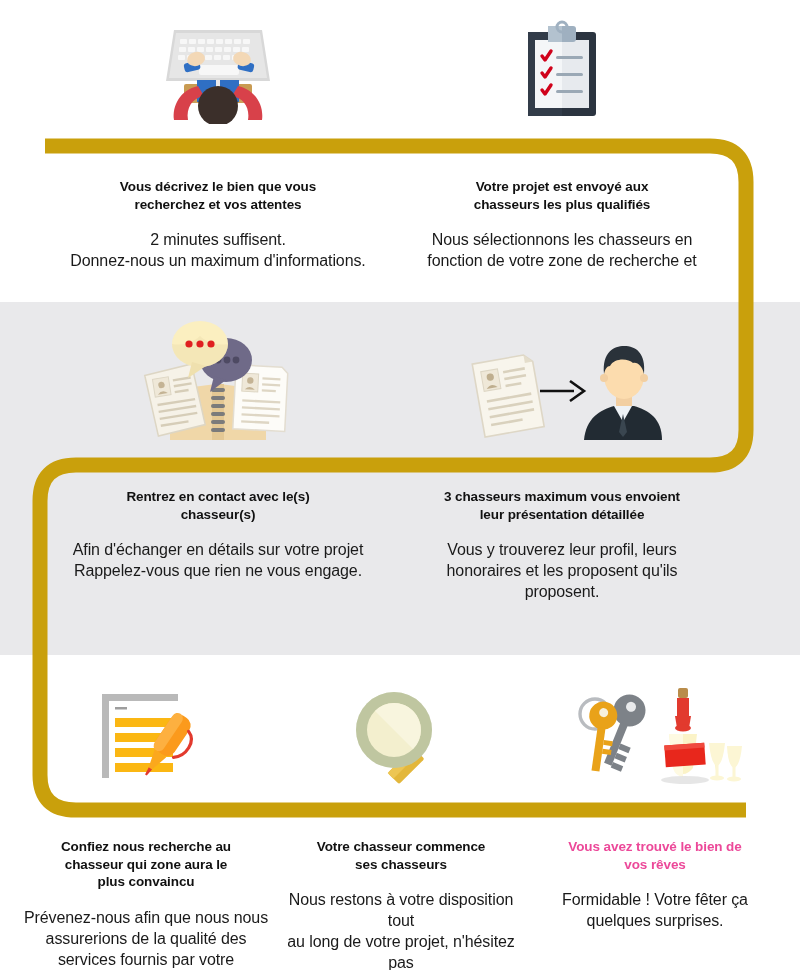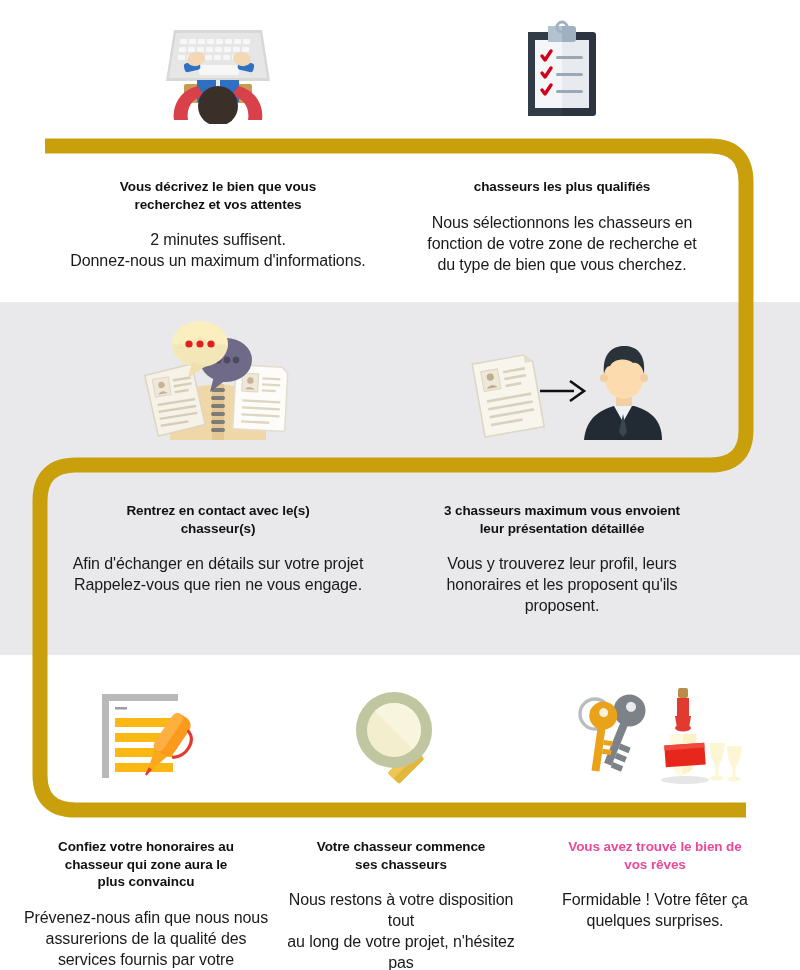--- a/index.html
+++ b/index.html
@@ -69,21 +69,21 @@
   
   #step-1 { left: 68px;  top: 18px;  width: 300px; }
   #step-2 { left: 412px; top: 18px;  width: 300px; }
   #step-1 .step-icon, #step-2 .step-icon { height: 106px; }
   #step-1 .step-title, #step-2 .step-title { margin-top: 54px; }
 
   
   #step-3 { left: 68px;  top: 318px; width: 300px; }
   #step-4 { left: 412px; top: 318px; width: 300px; }
   #step-3 .step-icon, #step-4 .step-icon { height: 130px; }
-  #step-3 .step-title, #step-4 .step-title { margin-top: 54px; }
+  #step-3 .step-title, #step-4 .step-title { margin-top: 40px; }
 
   
   #step-5 { left: 22px;  top: 678px; width: 248px; }
   #step-6 { left: 278px; top: 678px; width: 246px; }
   #step-7 { left: 532px; top: 678px; width: 246px; }
   #step-5 .step-icon, #step-6 .step-icon, #step-7 .step-icon { height: 112px; }
   #step-5 .step-title, #step-6 .step-title, #step-7 .step-title { margin-top: 48px; }
 
   .icon-svg { display: block; }
 </style>
@@ -181,26 +181,26 @@
         </g>
 
         <g stroke="#d0021b" stroke-width="3.4" fill="none" stroke-linecap="round" stroke-linejoin="round">
           <polyline points="32,38 35,42 41,33"></polyline>
           <polyline points="32,55 35,59 41,50"></polyline>
           <polyline points="32,72 35,76 41,67"></polyline>
         </g>
       </svg>
     </div>
     <div class="step-title">
+      <div>Votre projet est envoyé aux</div>
       <div>chasseurs les plus qualifiés</div>
     </div>
     <div class="step-body">
       <div>Nous sélectionnons les chasseurs  en</div>
       <div>fonction de votre zone de recherche et</div>
-      <div>du type de bien que vous cherchez.</div>
     </div>
   </div>
 
   <div class="step" id="step-3">
     <div class="step-icon">
       <svg class="icon-svg" width="160" height="130" viewBox="0 0 160 130">
 
         <path d="M32 72 L78 66 L78 122 L32 122 Z" fill="#f0d7a8"></path>
         <path d="M128 72 L82 66 L82 122 L128 122 Z" fill="#f0d7a8"></path>
         <rect x="74" y="66" width="12" height="56" fill="#e4c894"></rect>
@@ -354,21 +354,21 @@
         <g transform="rotate(34 82 62)">
           <rect x="70" y="30" width="22" height="44" rx="9" fill="#FB9A1C"></rect>
           <rect x="70" y="30" width="11" height="44" rx="6" fill="#FDB040"></rect>
           <path d="M74 74 L88 74 L83 92 L79 92 Z" fill="#FBA81D"></path>
           <path d="M79 92 L83 92 L82 100 L80 100 Z" fill="#E23A2E"></path>
           <path d="M92 40 C104 44 104 62 94 70" fill="none" stroke="#E23A2E" stroke-width="3.2" stroke-linecap="round"></path>
         </g>
       </svg>
     </div>
     <div class="step-title">
-      <div>Confiez votre honoraires au</div>
+      <div>Confiez nous recherche au</div>
       <div>chasseur qui zone aura le</div>
       <div>plus convaincu</div>
     </div>
     <div class="step-body">
       <div>Prévenez-nous afin que nous nous</div>
       <div>assurerions de la qualité des</div>
       <div>services fournis par votre chasseur.</div>
     </div>
   </div>
 

